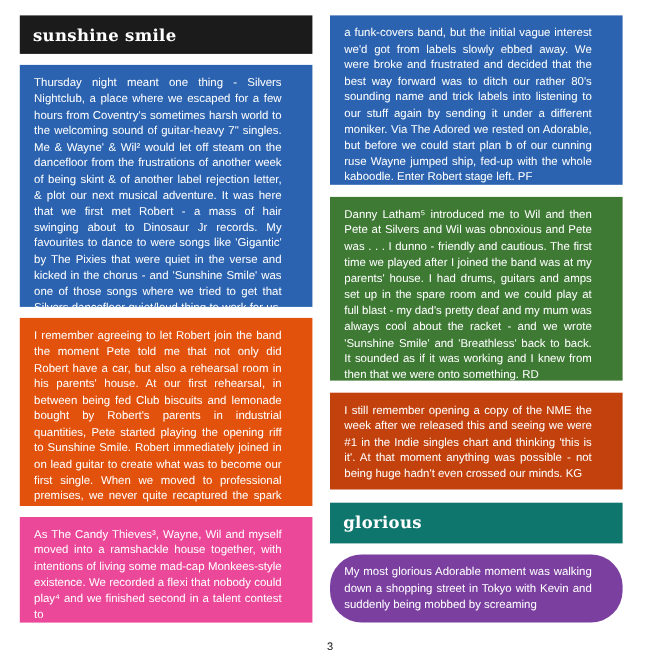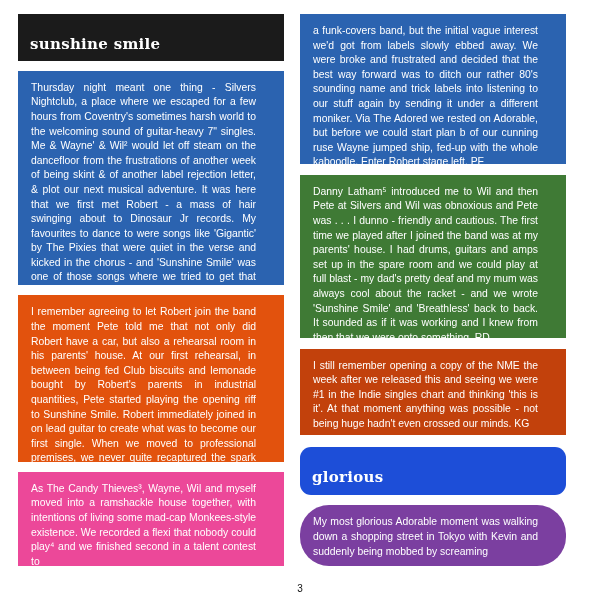--- a/index.html
+++ b/index.html
@@ -29,21 +29,21 @@
     width: 266px;
     display: flex;
     flex-direction: column;
   }
   .block {
     box-sizing: border-box;
     color: #ffffff;
     overflow: hidden;
   }
   .heading {
-    padding: 21px 12px 11px 12px;
+    padding: 9px 12px 11px 12px;
     font-family: "DejaVu Serif", serif;
     font-weight: bold;
     font-size: 15px;
     letter-spacing: 0.3px;
     background: #1b1b1b;
   }
   .text {
     padding: 10px 28px 12px 13px;
     font-size: 10.4px;
     line-height: 14.6px;
@@ -78,21 +78,21 @@
       <div class="block text" style="background:#ec4899;">As The Candy Thieves³, Wayne, Wil and myself moved into a ramshackle house together, with intentions of living some mad-cap Monkees-style existence. We recorded a flexi that nobody could play⁴ and we finished second in a talent contest to</div>
     </div>
 
     <div class="col">
       <div class="block text" style="background:#2b63b0;">a funk-covers band, but the initial vague interest we'd got from labels slowly ebbed away. We were broke and frustrated and decided that the best way forward was to ditch our rather 80's sounding name and trick labels into listening to our stuff again by sending it under a different moniker. Via The Adored we rested on Adorable, but before we could start plan b of our cunning ruse Wayne jumped ship, fed-up with the whole kaboodle. Enter Robert stage left. PF</div>
       <div class="spacer-12"></div>
       <div class="block text" style="background:#3f7a35;">Danny Latham⁵ introduced me to Wil and then Pete at Silvers and Wil was obnoxious and Pete was . . . I dunno - friendly and cautious. The first time we played after I joined the band was at my parents' house. I had drums, guitars and amps set up in the spare room and we could play at full blast - my dad's pretty deaf and my mum was always cool about the racket - and we wrote 'Sunshine Smile' and 'Breathless' back to back. It sounded as if it was working and I knew from then that we were onto something. RD</div>
       <div class="spacer-12"></div>
       <div class="block text" style="background:#c2410c;">I still remember opening a copy of the NME the week after we released this and seeing we were #1 in the Indie singles chart and thinking 'this is it'. At that moment anything was possible - not being huge hadn't even crossed our minds. KG</div>
       <div class="spacer-14"></div>
-      <div class="block heading" style="background:#1d4ed8;border-radius:11px;">glorious</div>
+      <div class="block heading" style="background:#0f766e;">glorious</div>
       <div class="spacer-12"></div>
       <div class="block text" style="background:#7b3fa0;border-radius:29px;">My most glorious Adorable moment was walking down a shopping street in Tokyo with Kevin and suddenly being mobbed by screaming</div>
     </div>
 
   </div>
 
   <div class="page-number">3</div>
 </div>
 
 </body></html>

